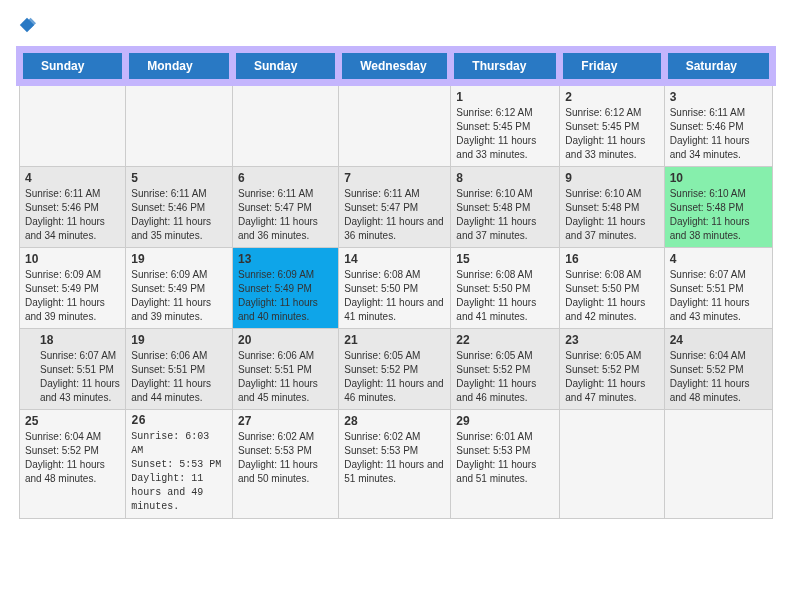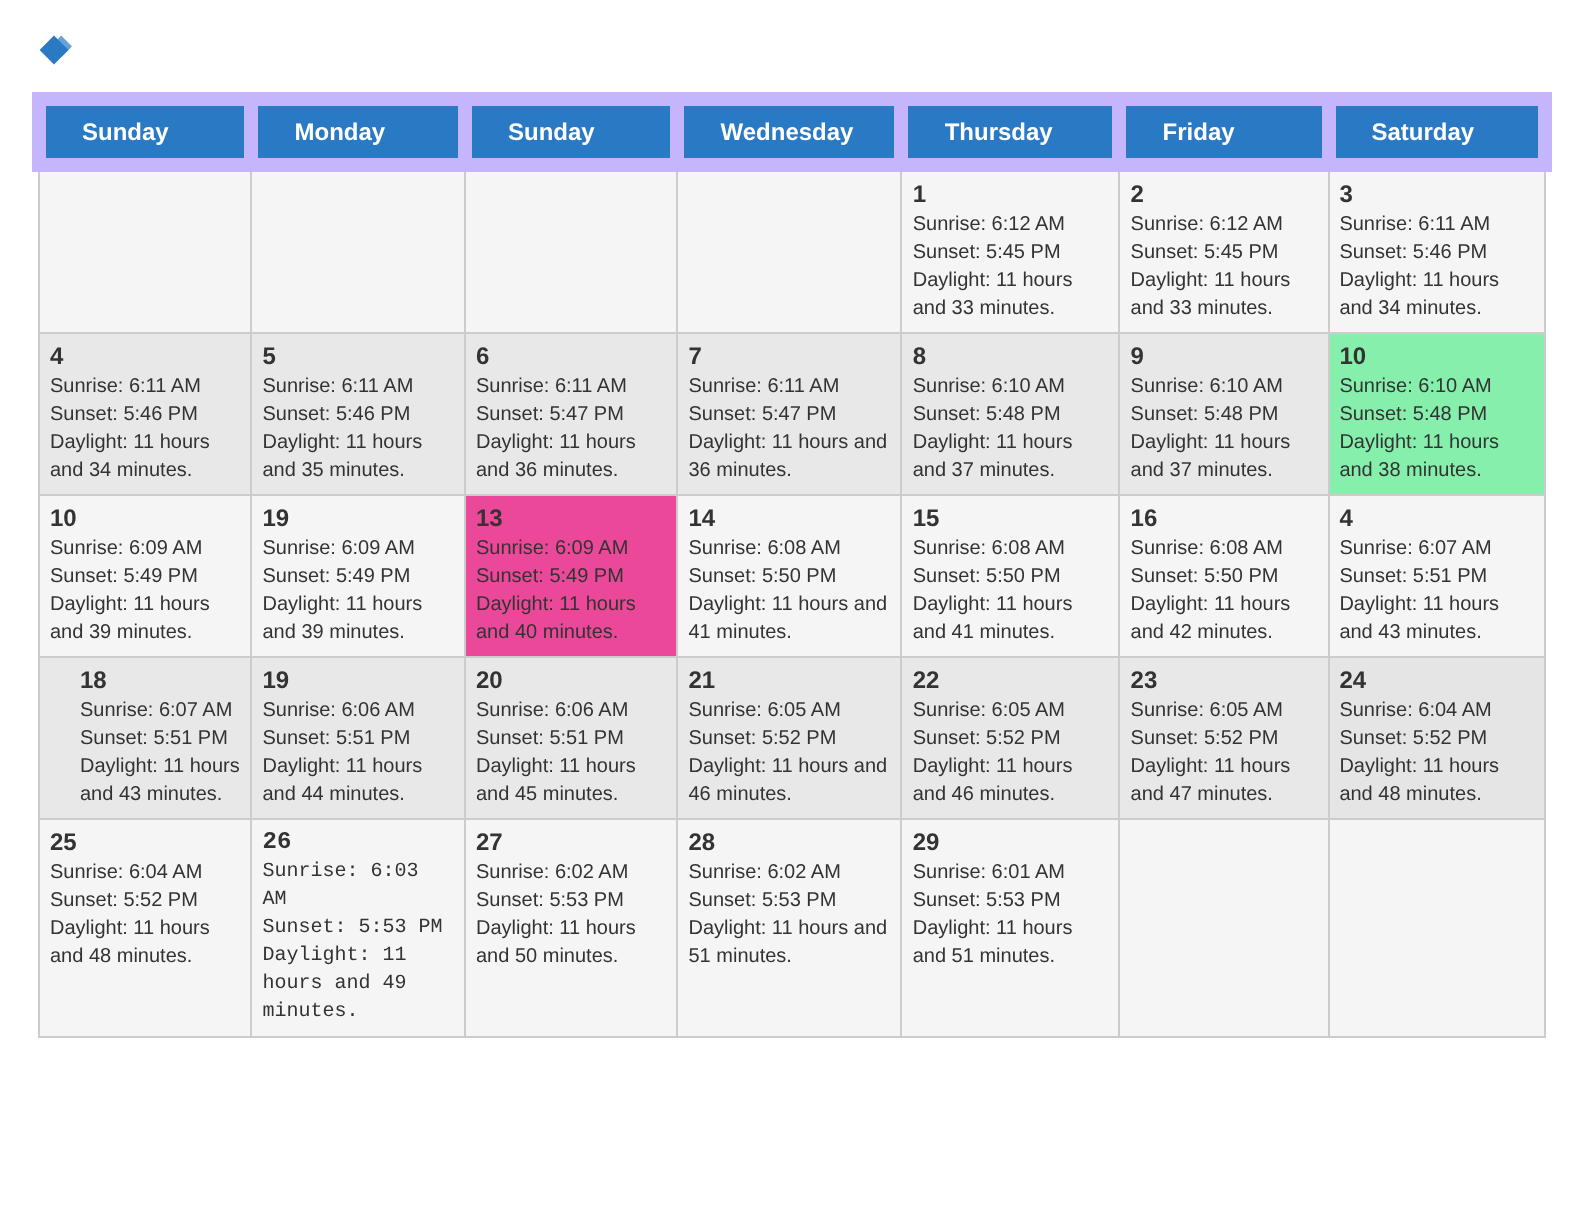--- a/index.html
+++ b/index.html
@@ -200,21 +200,21 @@
           <div class="day-detail" style="white-space: pre-line;">Sunrise: 6:09 AM
 Sunset: 5:49 PM
 Daylight: 11 hours and 39 minutes.</div>
         </td>
         <td style="background: rgb(245, 245, 245);">
           <span class="day-num">19</span>
           <div class="day-detail" style="white-space: pre-line;">Sunrise: 6:09 AM
 Sunset: 5:49 PM
 Daylight: 11 hours and 39 minutes.</div>
         </td>
-        <td style="background: #ec4899;">
+        <td style="background: #0ea5e9;">
           <span class="day-num">13</span>
           <div class="day-detail" style="white-space: pre-line;">Sunrise: 6:09 AM
 Sunset: 5:49 PM
 Daylight: 11 hours and 40 minutes.</div>
         </td>
         <td style="background: rgb(245, 245, 245);">
           <span class="day-num">14</span>
           <div class="day-detail" style="white-space: pre-line;">Sunrise: 6:08 AM
 Sunset: 5:50 PM
 Daylight: 11 hours and 41 minutes.</div>

